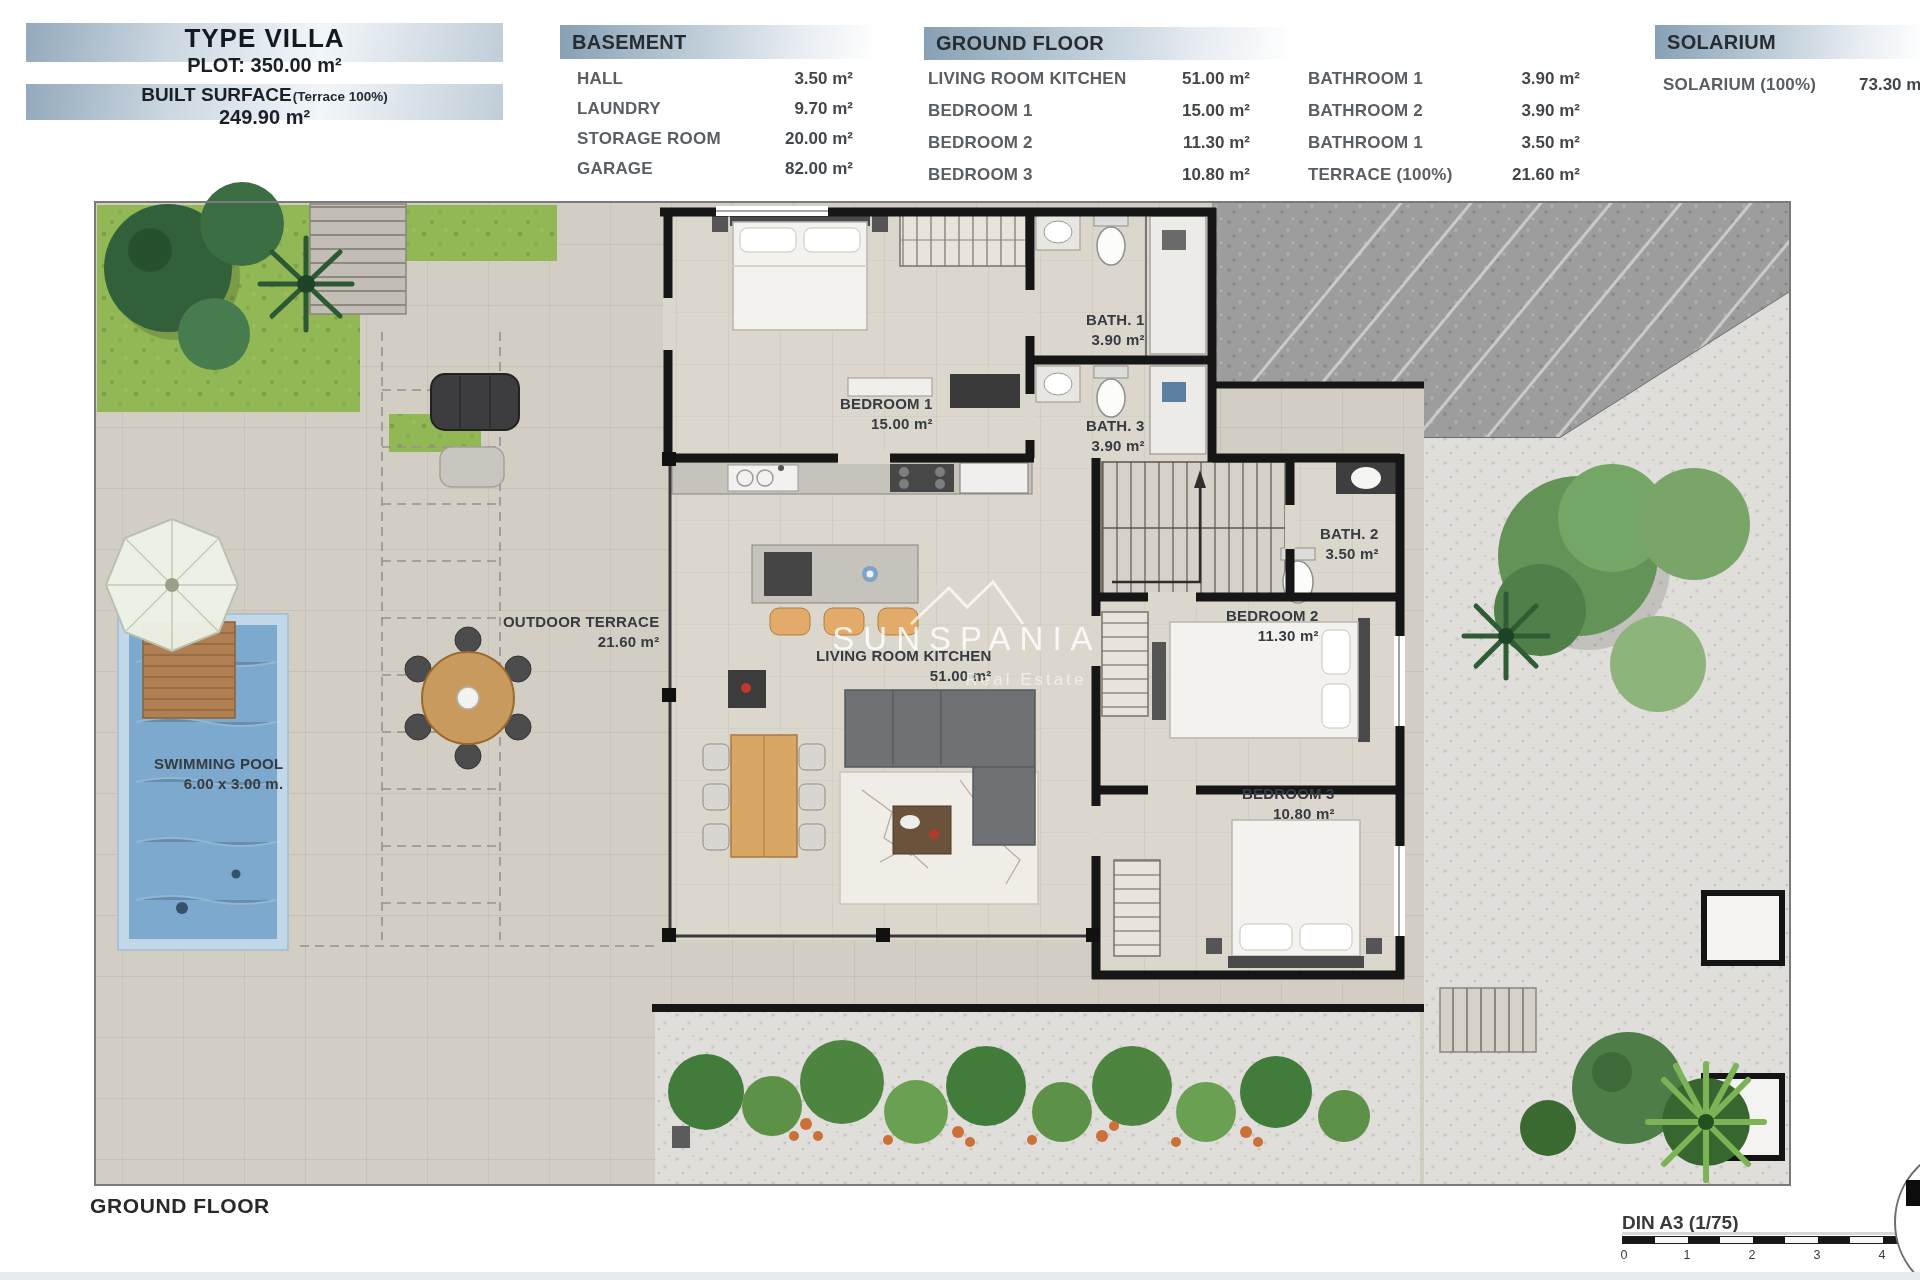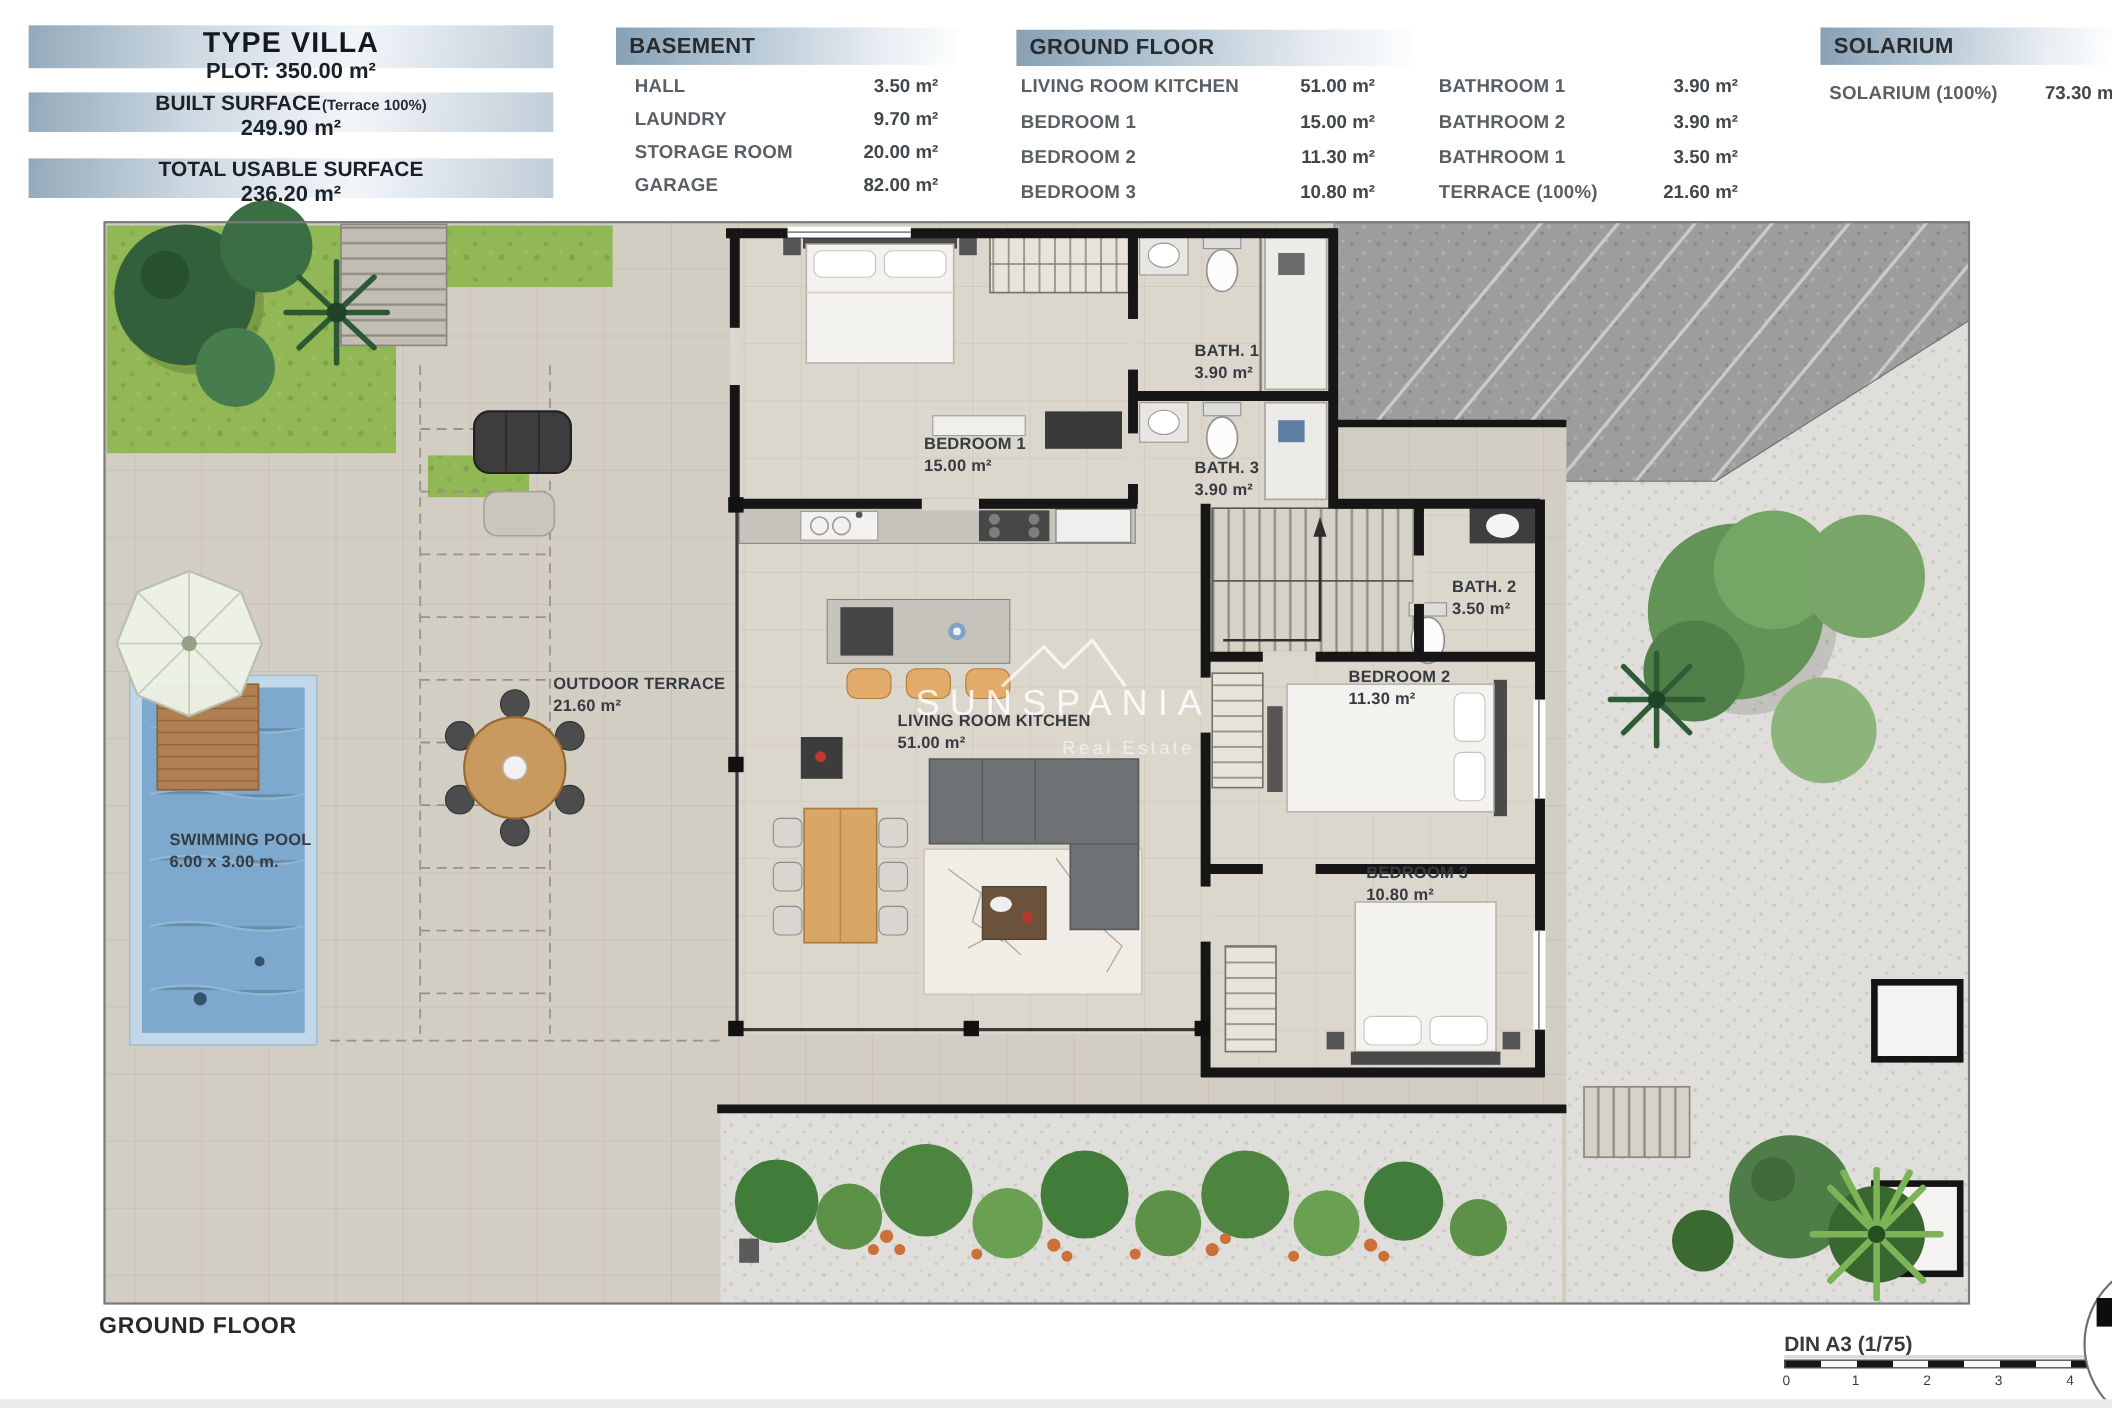--- a/index.html
+++ b/index.html
@@ -20,21 +20,21 @@
   .t-note{font-size:13.5px;font-weight:600;color:#242a30;margin-left:1px;}
   .t-val{font-size:20px;font-weight:700;color:#1b2026;}
 
   .rows{position:absolute;}
   .lrow{display:flex;justify-content:space-between;align-items:center;height:30px;}
   .lrow .lab{font-size:17px;font-weight:600;color:#5a5f64;letter-spacing:.2px;}
   .lrow .val{font-size:17px;font-weight:700;color:#42474c;}
 
   
   .plan-label{position:absolute;font-size:15px;line-height:1.32;font-weight:700;
-    color:#363b41;letter-spacing:.2px;white-space:nowrap;}
+    color:#363b41;letter-spacing:.2px;white-space:nowrap;text-align:right;}
 
   
   #watermark{position:absolute;left:742px;top:580px;width:450px;text-align:center;pointer-events:none;}
   #wm-name{font-size:33px;font-weight:400;letter-spacing:9px;color:rgba(255,255,255,.82);}
   #wm-sub{font-size:17px;letter-spacing:3px;color:rgba(255,255,255,.58);margin-top:12px;padding-left:118px;}
   #wm-roof{display:block;margin:0 auto -6px auto;}
 
   
   #floor-title{position:absolute;left:90px;top:1194px;font-size:21px;font-weight:700;
     letter-spacing:.6px;color:#292929;}
@@ -462,24 +462,20 @@
 <div class="gbar" style="left:26px;top:23px;width:477px;height:39px">
   <span class="t-villa">TYPE VILLA</span>
   <span class="t-plot">PLOT: 350.00 m²</span>
 </div>
 <div class="gbar" style="left:26px;top:84px;width:477px;height:36px">
   <span>
     <span class="t-lab">BUILT SURFACE</span><span class="t-note">(Terrace 100%)</span>
   </span>
   <span class="t-val">249.90 m²</span>
 </div>
-<div class="gbar" style="left:26px;top:144px;width:477px;height:36px">
-  <span class="t-lab">TOTAL USABLE SURFACE</span>
-  <span class="t-val">236.20 m²</span>
-</div>
 
 <div class="hbar" style="left:560px;top:25px;width:312px;height:34px">BASEMENT</div>
 <div class="rows" style="left:577px;top:64px;width:276px">
   <div class="lrow">
         <span class="lab">HALL</span>
         <span class="val">3.50 m²</span>
       </div>
   <div class="lrow">
         <span class="lab">LAUNDRY</span>
         <span class="val">9.70 m²</span>

